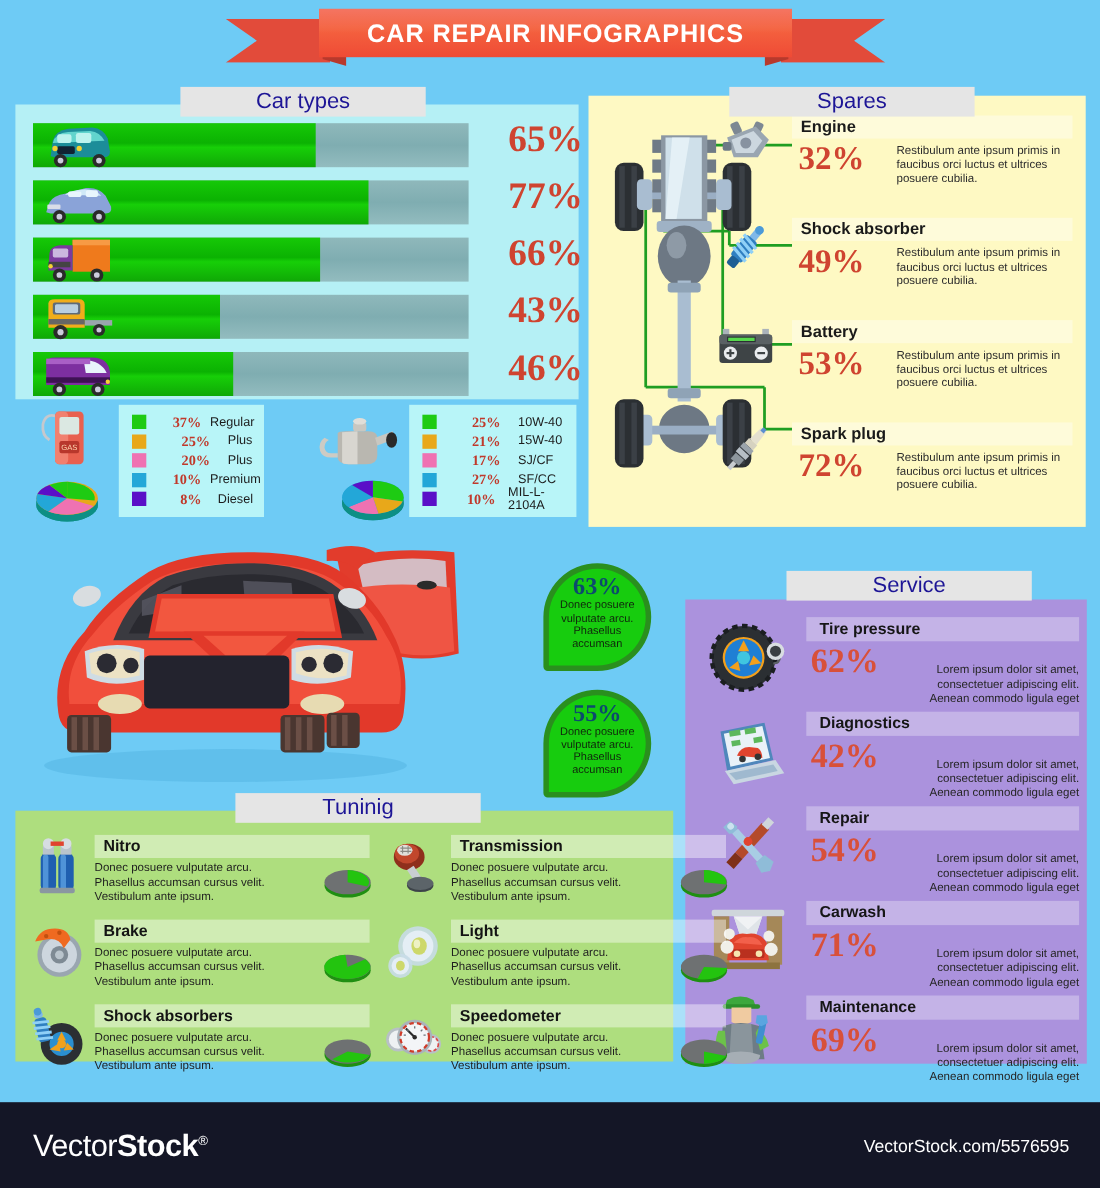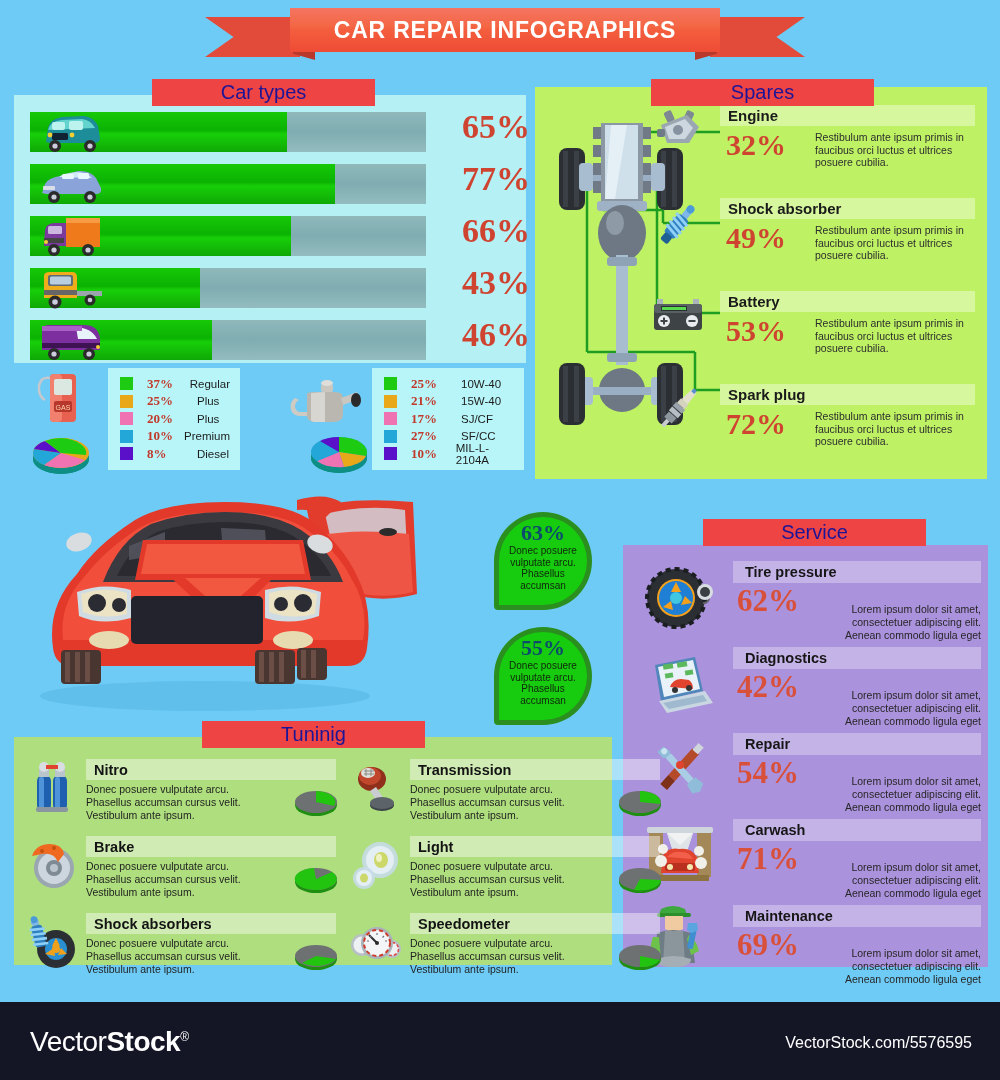--- a/index.html
+++ b/index.html
@@ -32,29 +32,29 @@
     content:""; position:absolute; left:0; top:0; right:0; height:50%;
     background: linear-gradient(180deg, rgba(255,255,255,.18), rgba(255,255,255,0));
   }
   .ribbon-title {
     position: relative; z-index: 2;
     color: #fff; font-size: 23px; letter-spacing: .8px; font-weight: 700;
   }
 
   
   .sec-label {
-    position: absolute; background: #ef4444; height: 27px;
+    position: absolute; background: #e5e5e5; height: 27px;
     display: flex; align-items: center; justify-content: center;
-    color: #1d1596; font-size: 20px; z-index: 12;
+    color: #1d1596; font-size: 20px; z-index: 12; margin-left: 12px;
   }
 
   
   .panel { position: absolute; }
   .panel-cartypes { left: 14px; top: 95px; width: 512px; height: 268px; background: #b5f0f5; }
-  .panel-spares   { left: 535px; top: 87px; width: 452px; height: 392px; background: #bef264; }
+  .panel-spares   { left: 535px; top: 87px; width: 452px; height: 392px; background: #fef9c3; }
   .panel-service  { left: 623px; top: 545px; width: 365px; height: 422px; background: #ab92dd; }
   .panel-tuning   { left: 14px; top: 737px; width: 598px; height: 228px; background: #aede7e; }
 
   
   .bar-row { position: absolute; left: 16px; height: 40px; }
   .bar-track {
     position: absolute; left: 0; top: 0; width: 396px; height: 40px;
     background: linear-gradient(180deg,#8fb8bb 0%,#7fadb1 50%,#93bcbf 100%);
   }
   .bar-fill {
@@ -65,21 +65,21 @@
   .bar-pct {
     position: absolute; left: 420px; top: -4px; width: 92px;
     color: #cf4430; font-size: 34px; font-weight: bold; text-align: center;
     font-family: Liberation Serif, serif;
   }
 
   
   .legend-box { position: absolute; background: #b8f5f8; padding: 7px 10px 7px 12px; }
   .legend-row { display: flex; align-items: center; height: 17.5px; }
   .legend-sw { width: 13px; height: 13px; flex: 0 0 13px; }
-  .legend-pct { width: 42px; text-align: left; color: #c0392b; font-size: 13px; font-weight: bold; margin-left: 14px;
+  .legend-pct { width: 42px; text-align: center; color: #c0392b; font-size: 13px; font-weight: bold; margin-left: 24px;
                 font-family: "Liberation Serif", serif;}
   .legend-name { margin-left: 8px; color: #1c1c1c; font-size: 11.5px; }
 
   
   .sp-item { position: absolute; left: 185px; width: 255px; }
   .sp-head {
     background: rgba(255,255,255,0.38); height: 21px; padding-left: 8px;
     display: flex; align-items: center; color: #1a1a1a; font-size: 15px; font-weight: bold;
   }
   .sp-body { position: relative; height: 68px; }

